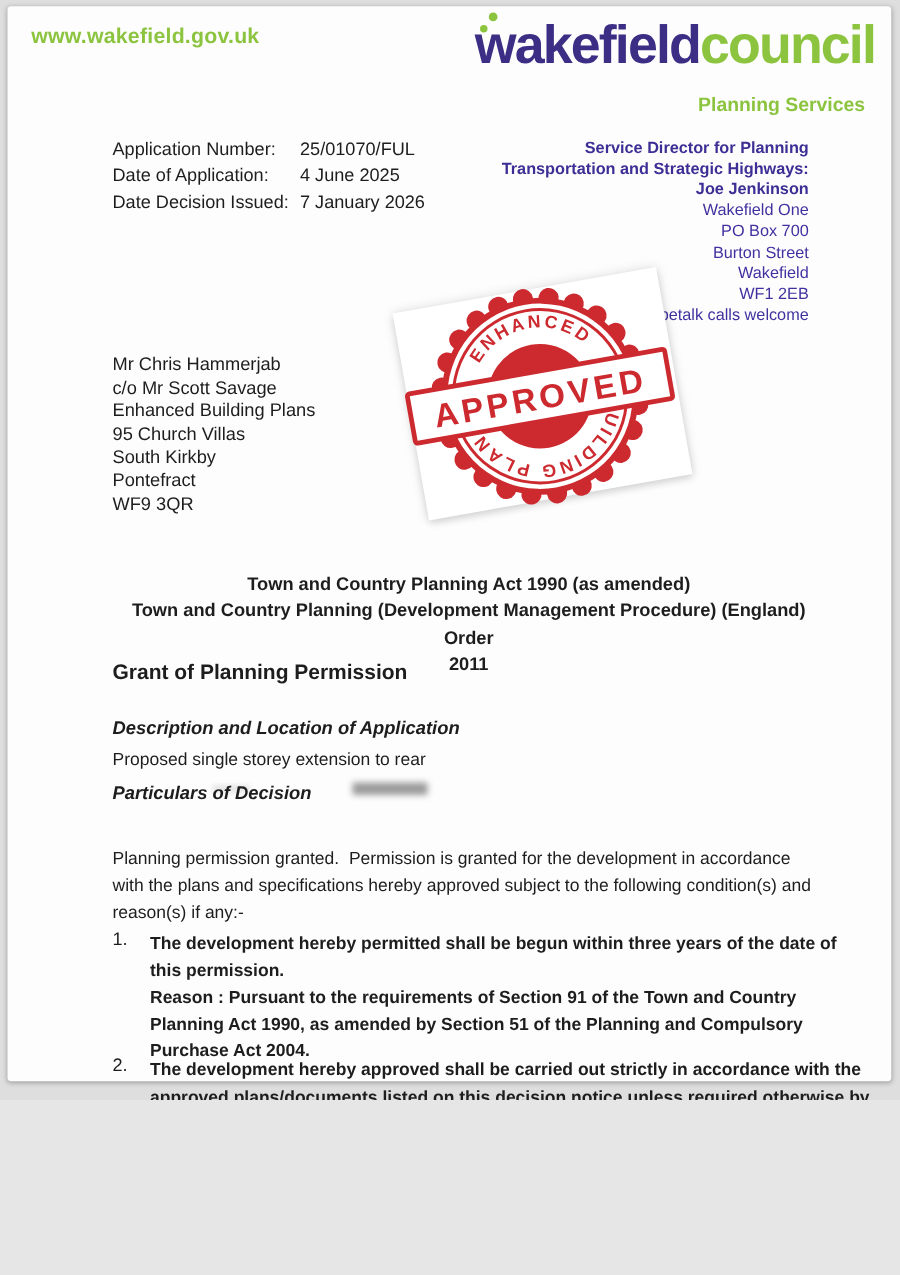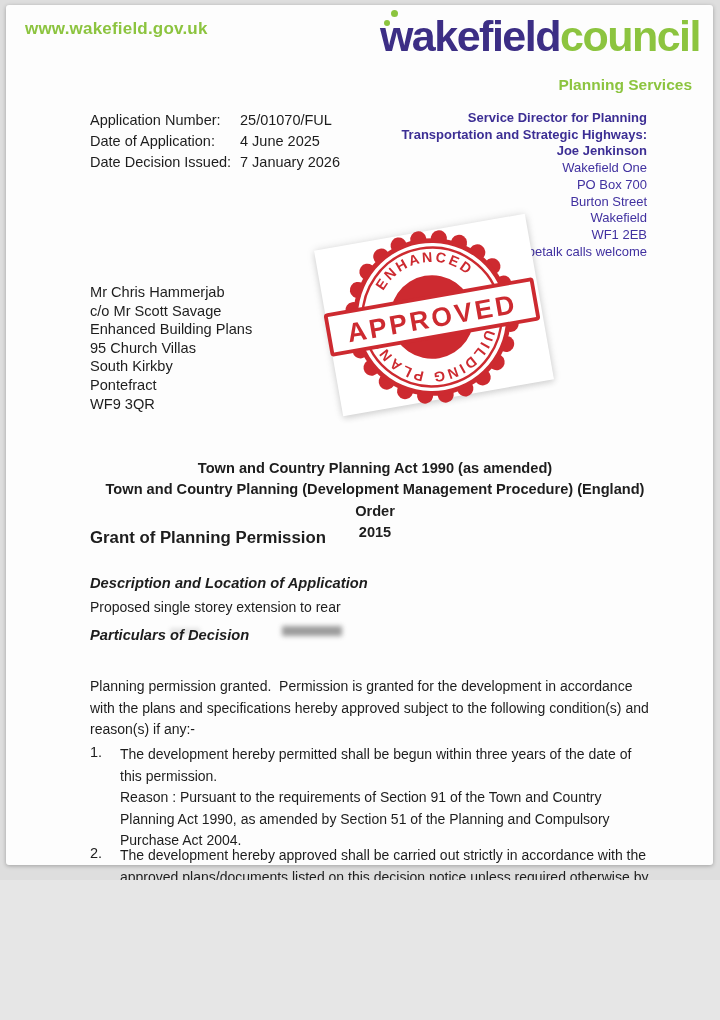--- a/index.html
+++ b/index.html
@@ -28,21 +28,21 @@
   .grant-title{left:90px;top:528px;width:570px;text-align:left;font-weight:bold;font-size:16.8px;}
   .h-bold{font-weight:bold;font-size:14.7px;font-style:italic;}
   .body-txt{font-size:14px;line-height:21.6px;white-space:pre-wrap;}
   .desc-h{left:90px;top:575px;}
   .desc-t{left:90px;top:597px;}
   .blur1{left:170px;top:628px;width:30px;height:6px;background:#555;opacity:.14;filter:blur(2px);}
   .blur2{left:282px;top:626px;width:60px;height:10px;background:#3a3a3a;opacity:.5;filter:blur(2.4px);}
   .part-h{left:90px;top:627px;text-align:center;}
   .part-intro{left:90px;top:676px;width:600px;}
   .cond-num{left:90px;font-size:14.5px;}
-  .cond-txt{left:120px;width:580px;}
+  .cond-txt{left:120px;width:580px;font-weight:bold;}
   .footer{left:0;top:968px;width:720px;text-align:center;font-size:14.2px;}
   .footer .b{font-weight:bold;}
 </style>
 </head>
 <body>
 
 <div class="canvas">
   <div class="sheet"></div>
 
   <div class="abs website green">www.wakefield.gov.uk</div>
@@ -123,21 +123,21 @@
     <div>c/o Mr Scott Savage</div>
     <div>Enhanced Building Plans</div>
     <div>95 Church Villas</div>
     <div>South Kirkby</div>
     <div>Pontefract</div>
     <div>WF9 3QR</div>
   </div>
 
   <div class="abs act-title">Town and Country Planning Act 1990 (as amended)
 Town and Country Planning (Development Management Procedure) (England) Order
-2015</div>
+2011</div>
   <div class="abs grant-title">Grant of Planning Permission</div>
 
   <div class="abs h-bold desc-h">Description and Location of Application</div>
   <div class="abs body-txt desc-t">Proposed single storey extension to rear</div>
 
   <div class="abs blur1"></div>
   <div class="abs blur2"></div>
 
   <div class="abs h-bold part-h">Particulars of Decision</div>
   <div class="abs body-txt part-intro">Planning permission granted.  Permission is granted for the development in accordance

